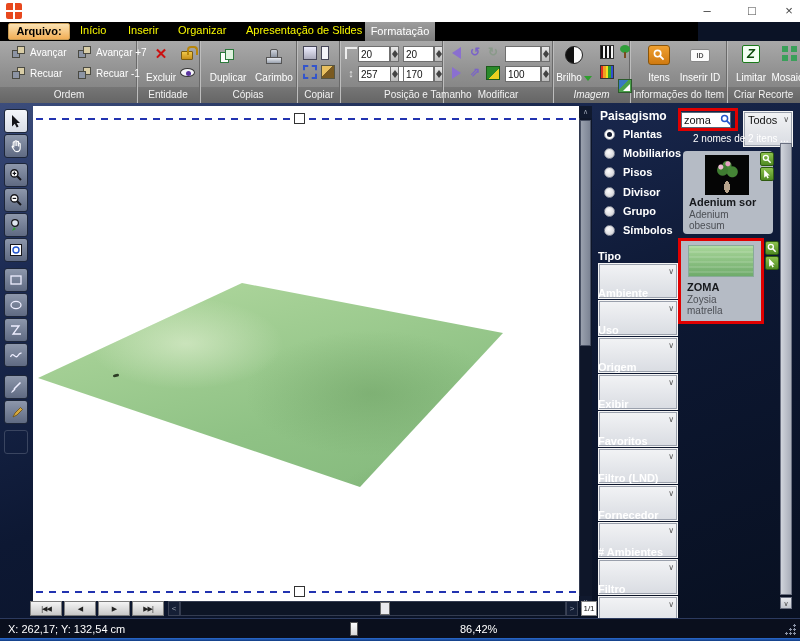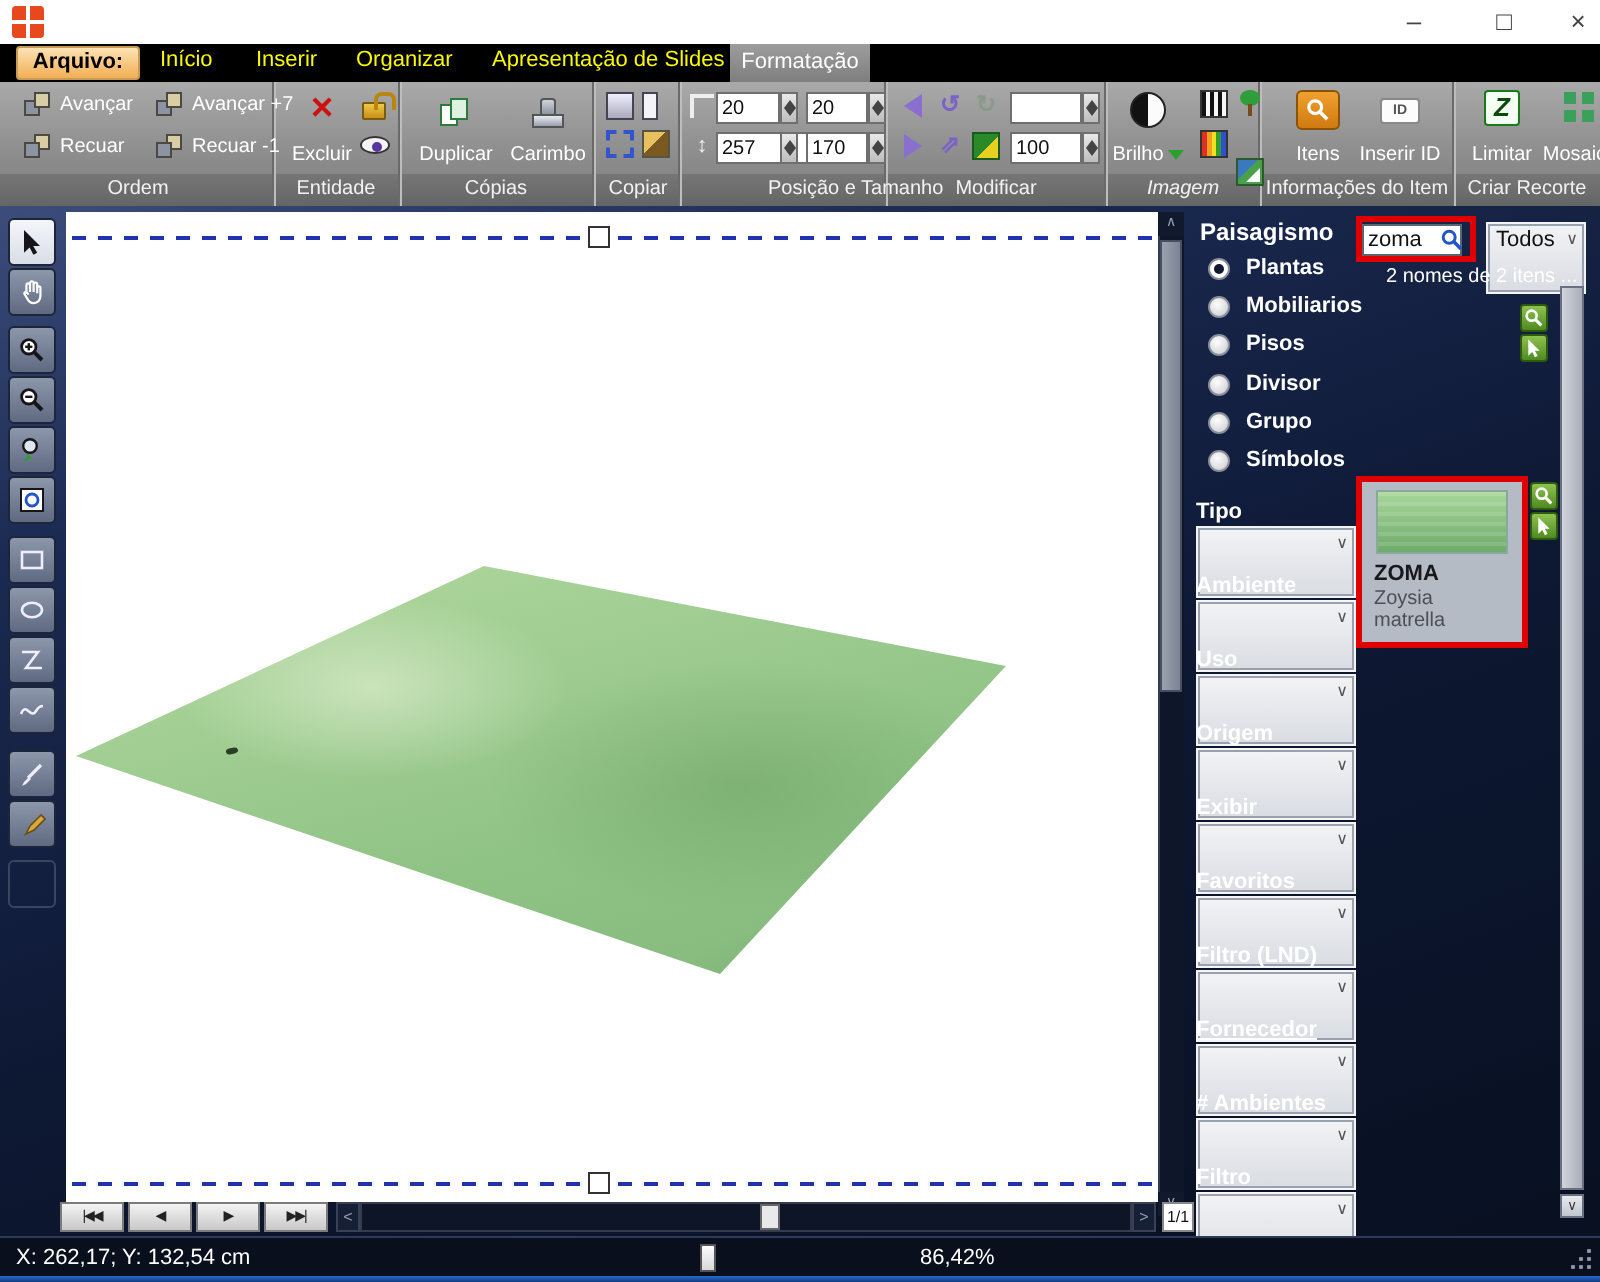--- a/index.html
+++ b/index.html
@@ -9,21 +9,21 @@
     font-family:"Liberation Sans", sans-serif; background:#0b1326;
   }
   
   .titlebar { position:absolute; left:0; top:0; width:800px; height:22px; background:#ffffff; }
   .app-icon { position:absolute; left:6px; top:3px; width:16px; height:16px; background:#e8481e; border-radius:2px;
     background-image:linear-gradient(#fff,#fff),linear-gradient(#fff,#fff);
     background-size:2px 16px,16px 2px; background-position:7px 0,0 7px; background-repeat:no-repeat; }
   .title-text { position:absolute; left:28px; top:4px; font-size:12px; color:#2a2a2a; white-space:nowrap; }
   .winbtn { position:absolute; top:0; height:22px; width:34px; text-align:center; font-size:13px; color:#444; line-height:22px; cursor:default; }
   
-  .menubar { position:absolute; left:0; top:22px; width:800px; height:19px; background:#000; }
+  .menubar { position:absolute; left:0; top:22px; width:698px; height:19px; background:#000; }
   .menu-arquivo { position:absolute; left:8px; top:1px; width:62px; height:17px; border-radius:2px;
     background:linear-gradient(#fbe3b4,#f2ae55); border:1px solid #c89b54; color:#000; font-weight:bold;
     font-size:11px; text-align:center; line-height:15px; }
   .menu-item { position:absolute; top:2px; color:#f8f800; font-size:11px; white-space:nowrap; }
   .menu-active { position:absolute; left:365px; top:0; width:70px; height:19px; background:linear-gradient(#9d9d9d,#7e7e7e);
     color:#fff; font-size:11px; text-align:center; line-height:19px; }
   
   .ribbon { position:absolute; left:0; top:41px; width:800px; height:62px;
     background:linear-gradient(#a9a9a9,#8f8f8f 55%,#7d7d7d); border-bottom:1px solid #4a4a4a; }
   .rsep { position:absolute; top:0; width:1px; height:62px; background:#bdbdbd; box-shadow:-1px 0 0 #6a6a6a; }
@@ -401,20 +401,26 @@
   <input class="search-box" value="zoma" style="">
   <svg style="position:absolute; left:720px; top:114px;" width="12" height="12" viewBox="0 0 12 12">
       <circle cx="4.6" cy="4.6" r="3" fill="none" stroke="#2255cc" stroke-width="1.5"></circle>
       <line x1="6.8" y1="6.8" x2="10.4" y2="10.4" stroke="#2255cc" stroke-width="1.8"></line>
     </svg>
   <div class="combo" style="left:743px; top:111px; width:50px;">
     <span>Todos</span>
     <span class="chev">∨</span></div>
   <div class="count-text">2 nomes de 2 itens ...</div>
 
+  <div class="card" style="left:683px; top:151px; width:90px; height:83px;">
+    <div class="thumb-plant"></div>
+    <div class="title" style="top:45px;">Adenium sor</div>
+    <div class="sub" style="top:58px;">Adenium</div>
+    <div class="sub" style="top:69px;">obesum</div>
+  </div>
   <div class="gicon" style="left:760px; top:152px;">
     <svg width="10" height="10" viewBox="0 0 12 12">
         <circle cx="4.6" cy="4.6" r="3" fill="none" stroke="#fff" stroke-width="1.6"></circle>
         <line x1="6.8" y1="6.8" x2="10.4" y2="10.4" stroke="#fff" stroke-width="1.8"></line>
       </svg>
     </div>
   <div class="gicon" style="left:760px; top:167px;">
     <svg width="10" height="10" viewBox="0 0 14 14">
         <path d="M3 1l8 8H7.6l2 3.4-1.9 1L5.8 9.8 3 12.4z" fill="#fff"></path>
       </svg>

